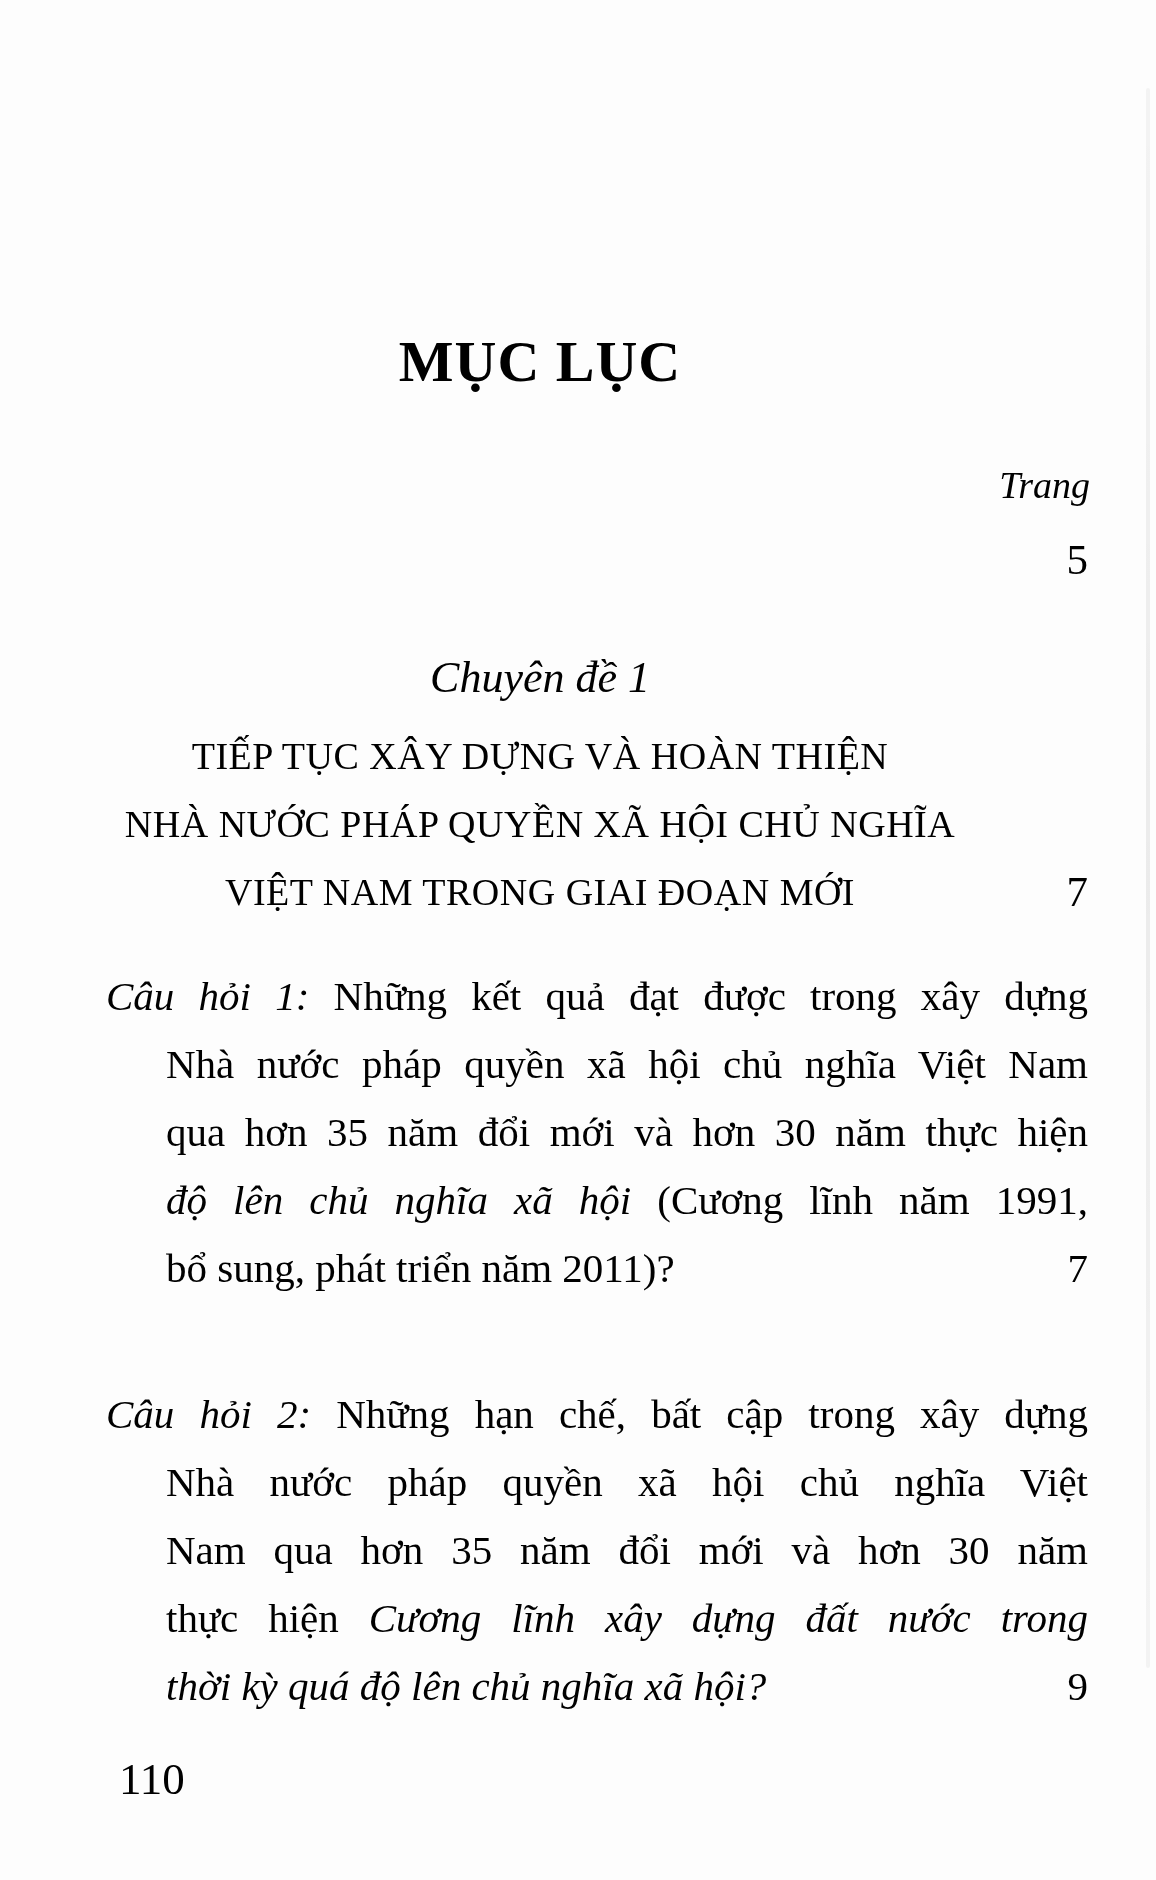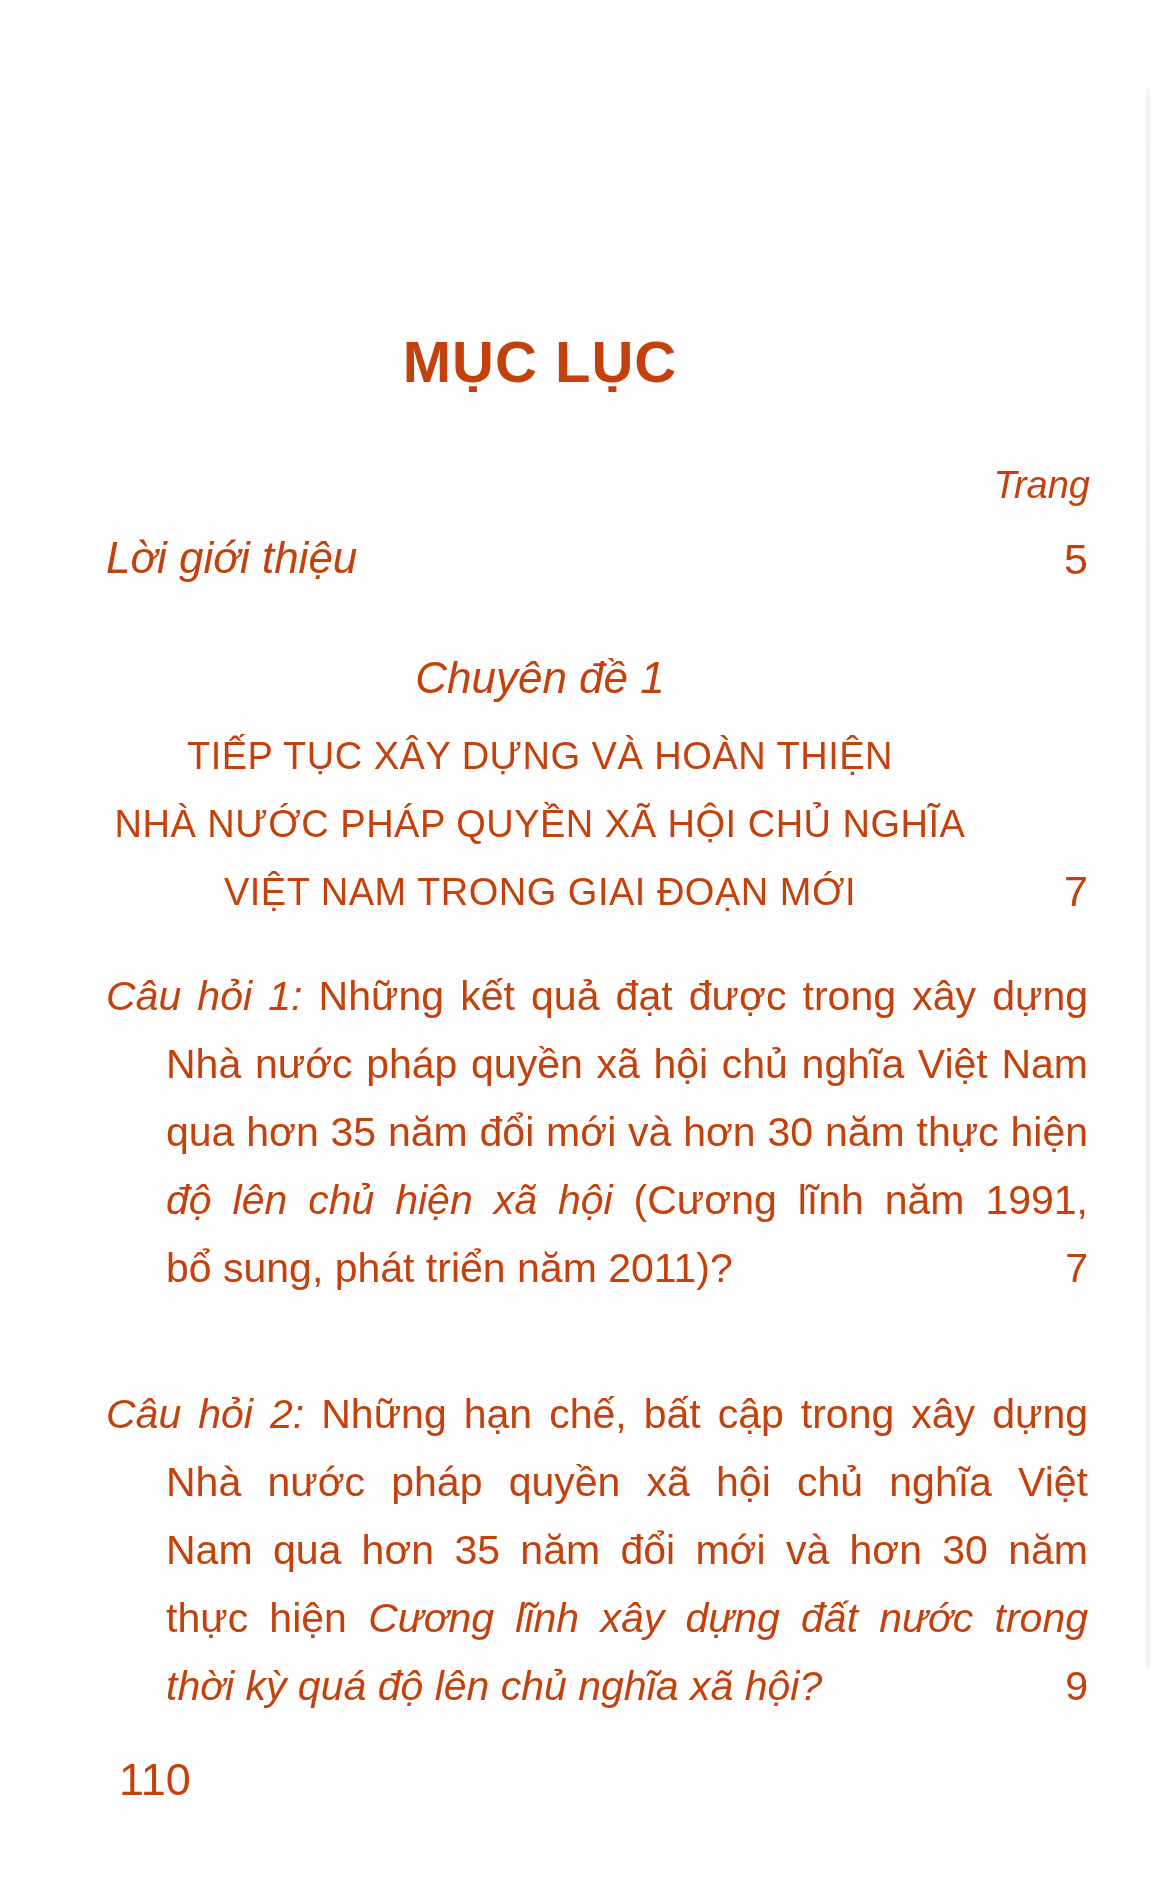--- a/index.html
+++ b/index.html
@@ -2,22 +2,22 @@
 <html><head>
 <meta charset="utf-8">
 <style>
   html, body { margin: 0; padding: 0; background: #ffffff; }
   .page {
     position: relative;
     width: 1156px;
     height: 1880px;
     background: #fdfdfd;
     overflow: hidden;
-    font-family: Liberation Sans, sans-serif;
-    color: #c2410c;
+    font-family: Liberation Serif, serif;
+    color: #000000;
   }
   .abs { position: absolute; }
 
   
   .scan-edge {
     position: absolute;
     left: 1146px; top: 88px;
     width: 4px; height: 1580px;
     background: linear-gradient(to bottom, rgba(0,0,0,0.04), rgba(0,0,0,0.07), rgba(0,0,0,0.04));
     border-radius: 2px;
@@ -101,36 +101,35 @@
 
 <div class="page">
 
   <div class="scan-edge"></div>
 
   <div class="abs doc-title">MỤC LỤC</div>
 
   <div class="abs trang">Trang</div>
 
   <div class="abs intro-row">
-    <span class="intro-label">Lời giới thiệu</span>
     <span class="intro-page">5</span>
   </div>
 
   <div class="abs kicker">Chuyên đề 1</div>
 
   <div class="abs chap-line l1">TIẾP TỤC XÂY DỰNG VÀ HOÀN THIỆN</div>
   <div class="abs chap-line l2">NHÀ NƯỚC PHÁP QUYỀN XÃ HỘI CHỦ NGHĨA</div>
   <div class="abs chap-line l3">VIỆT NAM TRONG GIAI ĐOẠN MỚI</div>
   <div class="abs chap-page">7</div>
 
   <div class="abs para q1">
     <div class="ln just"><span class="it">Câu hỏi 1:</span> <span>Những kết quả đạt được trong xây dựng</span></div>
     <div class="ln just cont">Nhà nước pháp quyền xã hội chủ nghĩa Việt Nam</div>
     <div class="ln just cont">qua hơn 35 năm đổi mới và hơn 30 năm thực hiện</div>
-    <div class="ln just cont"><span class="it">độ lên chủ hiện xã hội</span> <span>(Cương lĩnh năm 1991,</span></div>
+    <div class="ln just cont"><span class="it">độ lên chủ nghĩa xã hội</span> <span>(Cương lĩnh năm 1991,</span></div>
     <div class="ln last cont"><span>bổ sung, phát triển năm 2011)?</span><span class="pgnum">7</span></div>
   </div>
 
   <div class="abs para q2">
     <div class="ln just"><span class="it">Câu hỏi 2:</span> <span>Những hạn chế, bất cập trong xây dựng</span></div>
     <div class="ln just cont">Nhà nước pháp quyền xã hội chủ nghĩa Việt</div>
     <div class="ln just cont">Nam qua hơn 35 năm đổi mới và hơn 30 năm</div>
     <div class="ln just cont"><span>thực hiện</span> <span class="it">Cương lĩnh xây dựng đất nước trong</span></div>
     <div class="ln last cont it"><span>thời kỳ quá độ lên chủ nghĩa xã hội?</span><span class="pgnum">9</span></div>
   </div>

